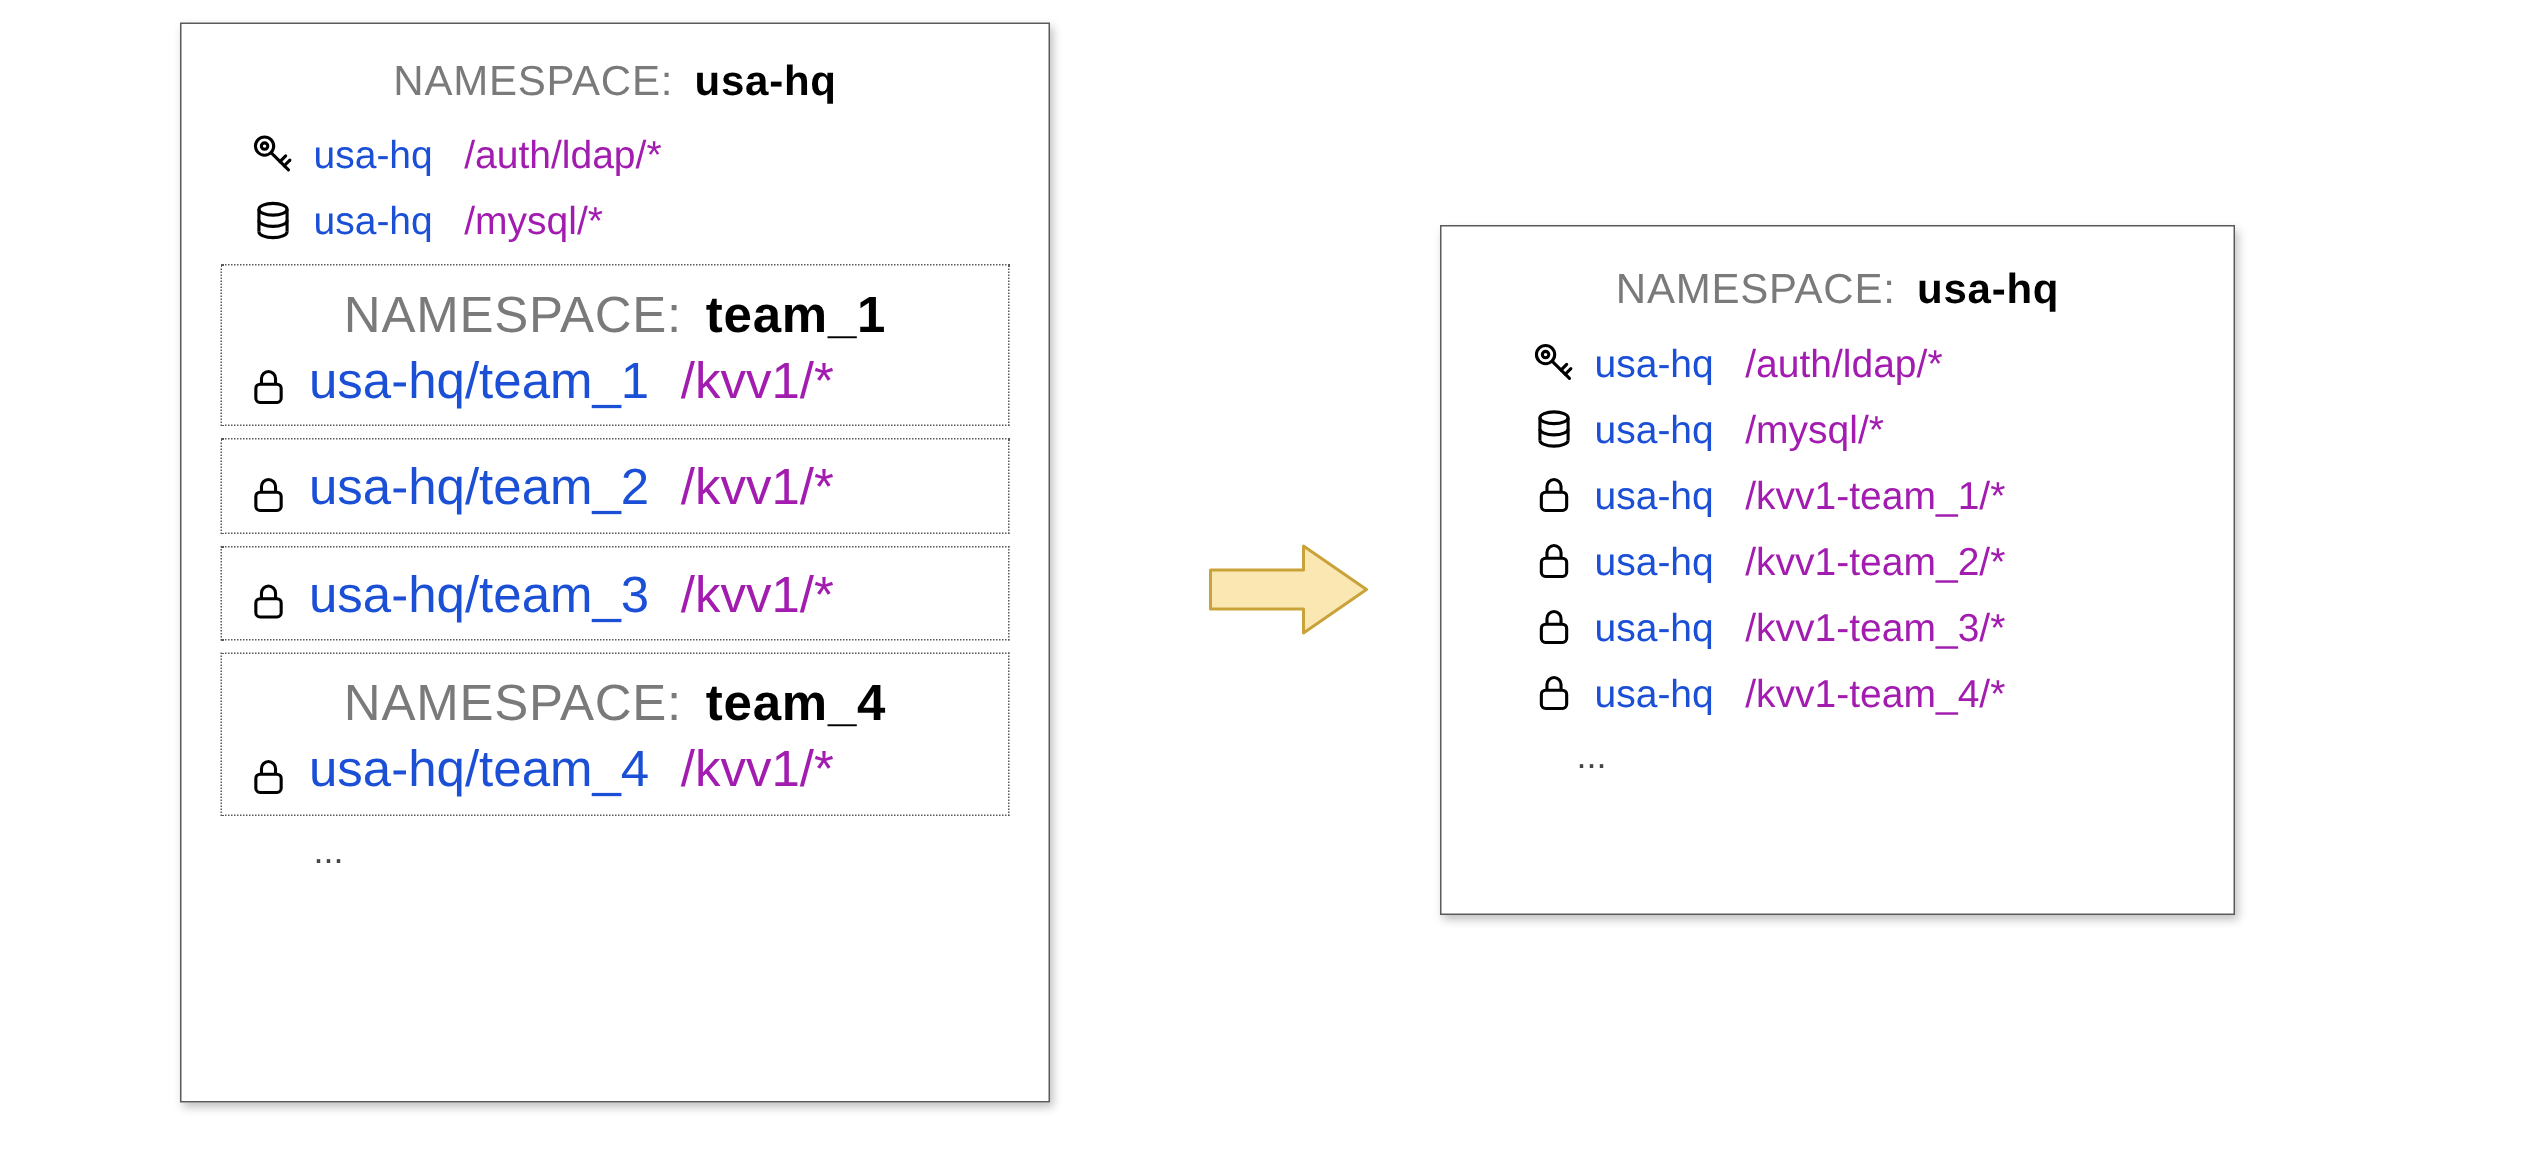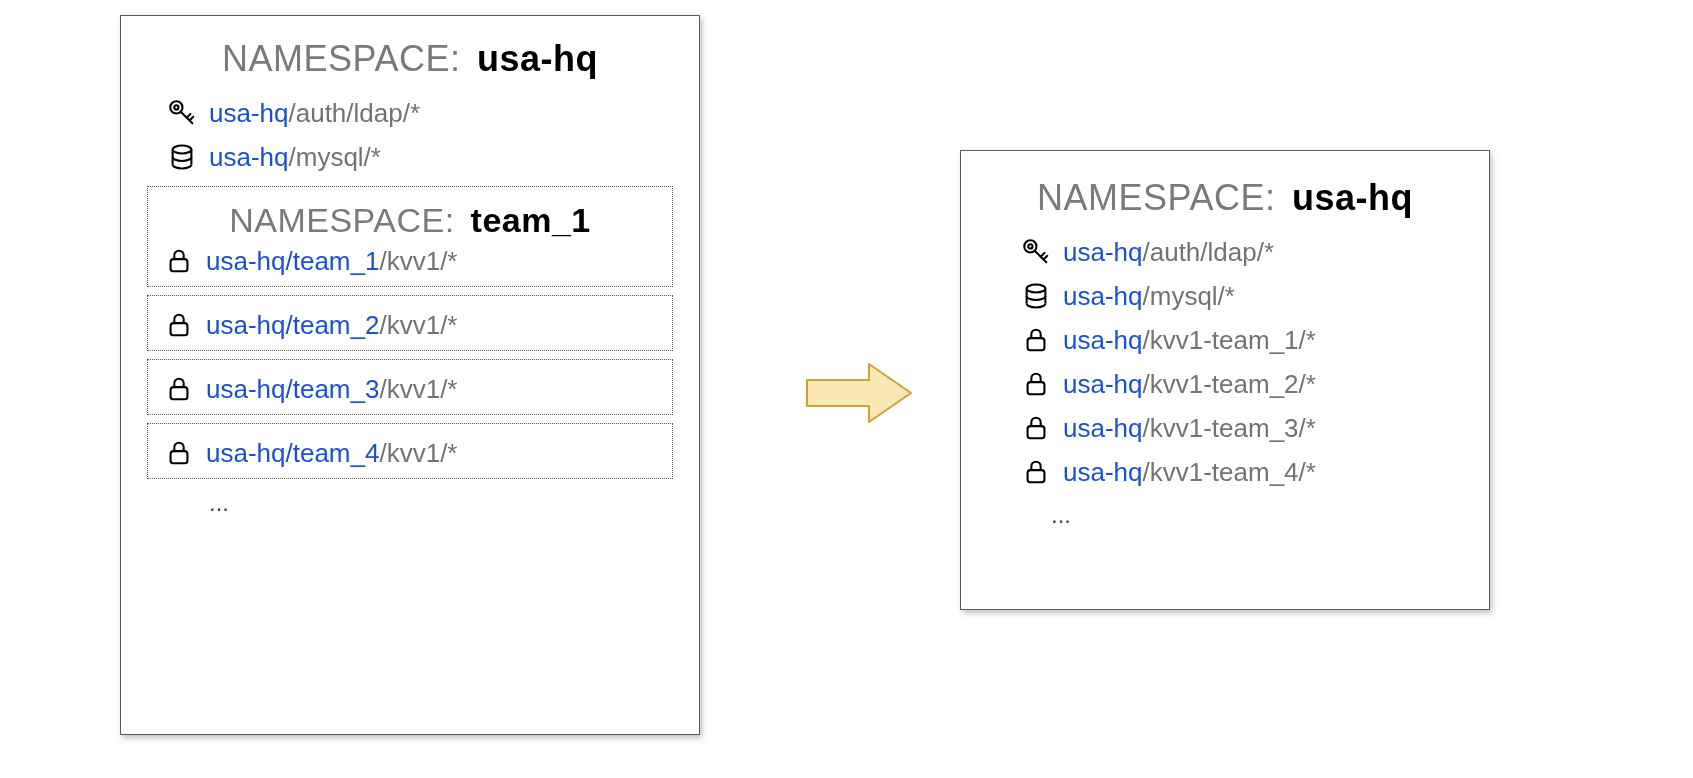--- a/index.html
+++ b/index.html
@@ -1,32 +1,32 @@
 <!DOCTYPE html>
 <html><head>
 <meta charset="utf-8">
 <style>
   html,body{margin:0;padding:0;background:#fff;font-family:"Helvetica Neue",Helvetica,Arial,sans-serif;}
   .stage{position:relative;width:1693px;height:778px;}
   .panel{position:absolute;background:#fff;border:1px solid #5a5a5a;box-shadow:2px 3px 6px rgba(0,0,0,0.25);}
   .panel-left{left:120px;top:15px;width:580px;height:720px;padding:22px 26px 0 26px;box-sizing:border-box;}
   .panel-right{left:960px;top:150px;width:530px;height:460px;padding:26px 28px 0 28px;box-sizing:border-box;}
-  .ns-title{font-size:36px;color:#000;text-align:center;margin:0 0 18px 0;letter-spacing:0.5px;}
+  .ns-title{font-size:28px;color:#000;text-align:center;margin:0 0 18px 0;letter-spacing:0.5px;}
   .ns-title .lbl{color:#7a7a7a;font-weight:400;}
   .ns-title .name{font-weight:700;color:#000;margin-left:6px;}
   .row{display:flex;align-items:center;font-size:26px;line-height:1.1;margin:14px 0 14px 18px;}
   .panel-right .row{margin-left:30px;}
   .row .ico{width:34px;display:flex;justify-content:center;margin-right:10px;flex:0 0 34px;}
   .row .ico svg{width:30px;height:30px;}
   .row .link{color:#1a4fd6;}
-  .row .rest{color:#737373;}
+  .row .rest{color:#a21caf;padding-left:21px;}
   .sub{border:1.5px dotted #5a5a5a;margin:10px 0 0 0;padding:8px 12px 10px 12px;}
   .sub + .sub{margin-top:8px;}
   .sub .ns-title{font-size:34px;margin:6px 0 6px 0;}
-  .sub .row{margin:6px 0 0 2px;font-size:26px;align-items:flex-end;}
+  .sub .row{margin:6px 0 0 2px;font-size:34px;align-items:flex-end;}
   .ellipsis{font-size:24px;color:#444;margin:10px 0 0 62px;}
   .arrow{position:absolute;left:805px;top:362px;}
   .arrow svg{display:block;}
 </style>
 </head>
 <body>
 
 <div class="stage">
 
   <div class="panel panel-left">
@@ -109,20 +109,24 @@
                 <path d="M11 14 V10 a5 5 0 0 1 10 0 V14"></path>
               </g>
             </svg>
           </span>
         <span class="link">usa-hq/team_3</span>
         <span class="rest">/kvv1/*</span>
       </div>
     </div>
 
     <div class="sub">
+      <div class="ns-title">
+        <span class="lbl">NAMESPACE:</span>
+        <span class="name">team_4</span>
+      </div>
       <div class="row">
         <span class="ico">
             <svg viewBox="0 0 32 32">
               <g fill="none" stroke="#000" stroke-width="2.2" stroke-linejoin="round">
                 <rect x="7" y="14" width="18" height="13" rx="3"></rect>
                 <path d="M11 14 V10 a5 5 0 0 1 10 0 V14"></path>
               </g>
             </svg>
           </span>
         <span class="link">usa-hq/team_4</span>

